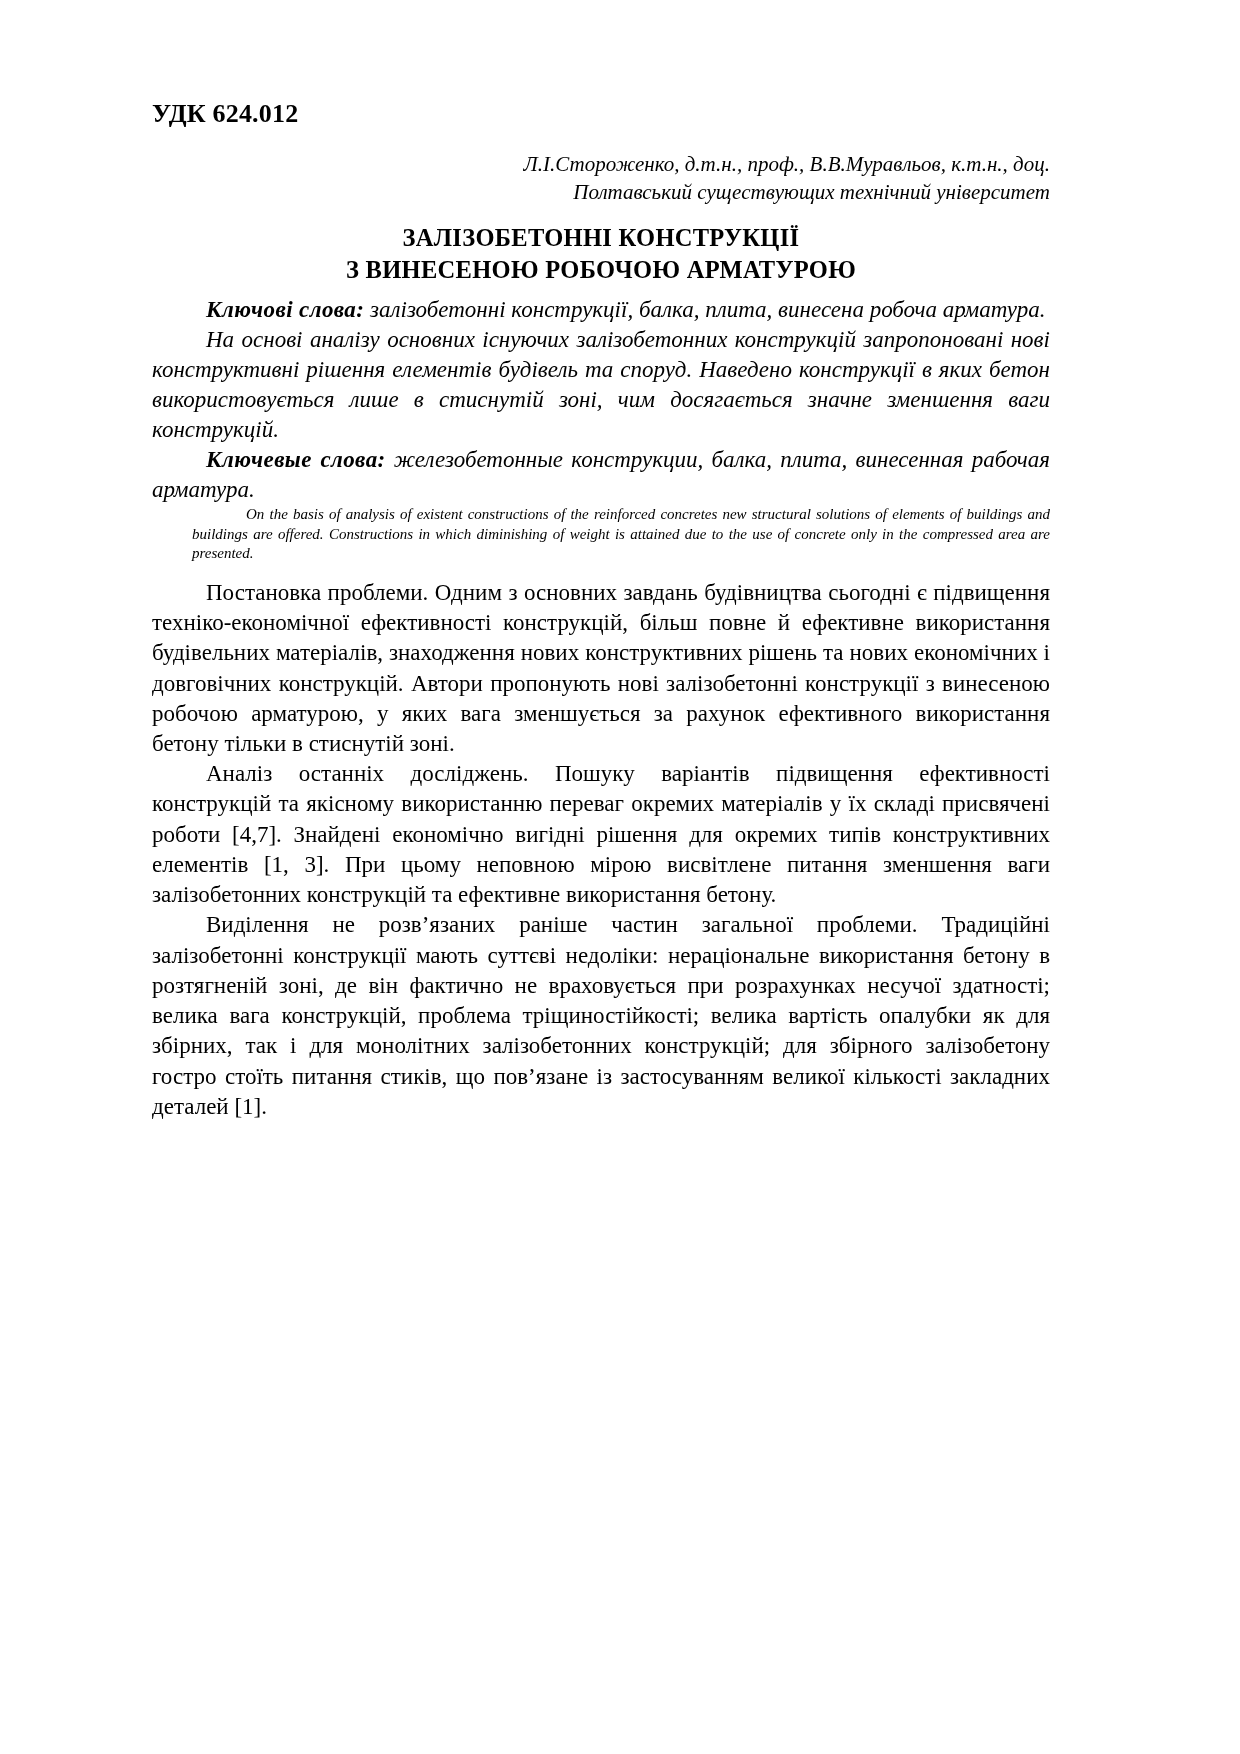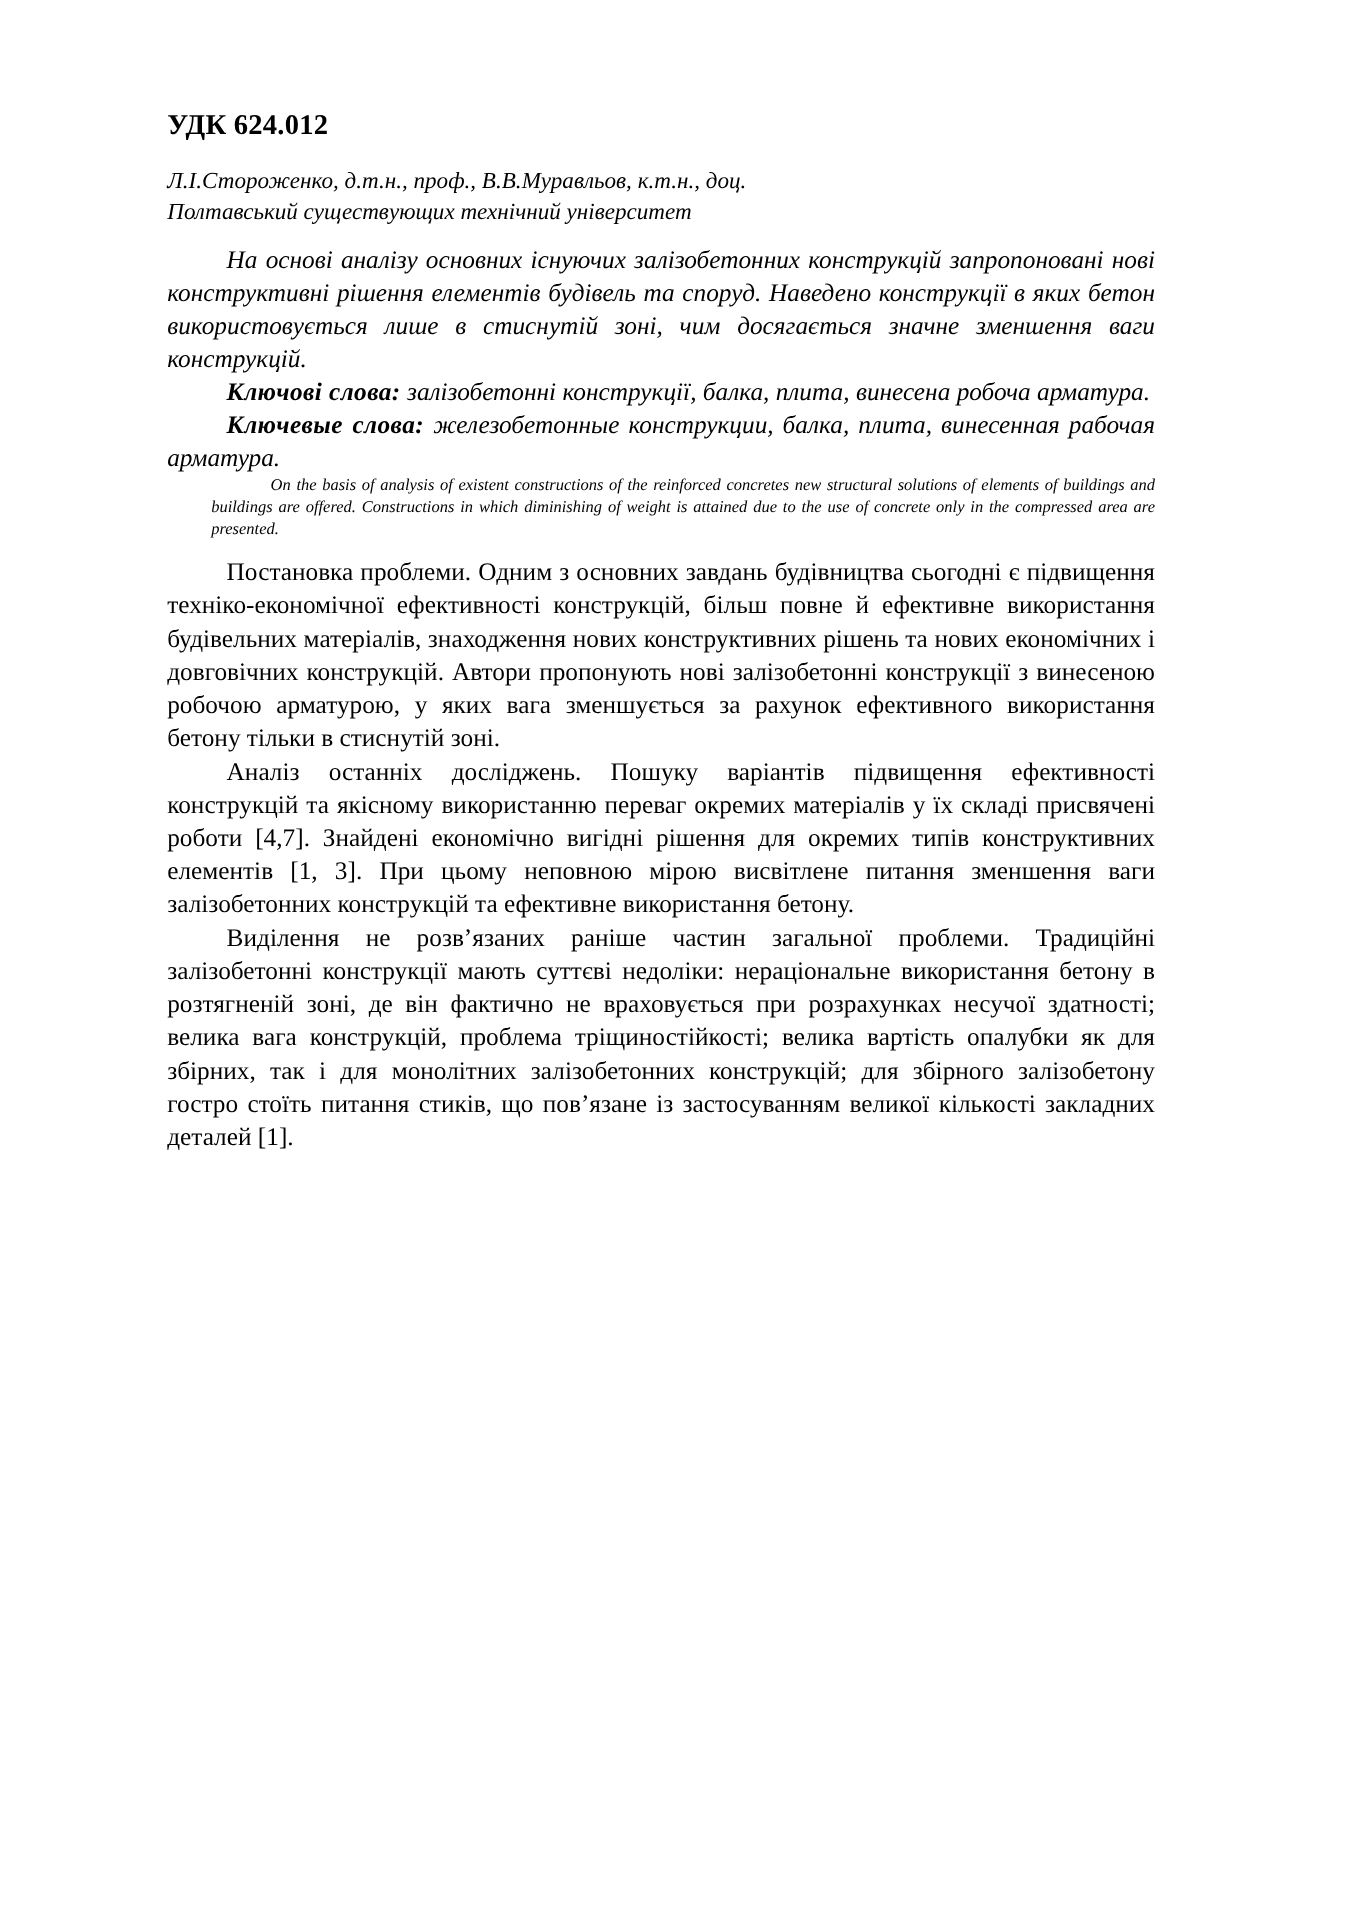--- a/index.html
+++ b/index.html
@@ -28,20 +28,21 @@
   .udk {
     font-weight: bold;
     font-size: 26px;
     line-height: 1.1;
     letter-spacing: 0.2px;
     margin: 0 0 22px 0;
   }
 
   
   .authors {
+    text-align: right;
     font-style: italic;
     font-size: 21px;
     line-height: 1.33;
     margin: 0 0 16px 0;
   }
   .authors .line { display: block; white-space: nowrap; }
 
   
   .title {
     text-align: center;
@@ -93,24 +94,28 @@
 
 <div class="page">
 
   <div class="udk">УДК 624.012</div>
 
   <div class="authors">
     <span class="line">Л.І.Стороженко, д.т.н., проф., В.В.Муравльов, к.т.н., доц.</span>
     <span class="line">Полтавський существующих технічний університет</span>
   </div>
 
+  <div class="title">
+    <span class="line">ЗАЛІЗОБЕТОННІ КОНСТРУКЦІЇ</span>
+    <span class="line">З ВИНЕСЕНОЮ РОБОЧОЮ АРМАТУРОЮ</span>
+  </div>
+
+  <p class="abs"><span class="kw-lead">Ключові слова:</span> <span>залізобетонні конструкції, балка, плита, винесена робоча арматура.</span></p>
 
   <p class="abs">На основі аналізу основних існуючих залізобетонних конструкцій запропоновані нові конструктивні рішення елементів будівель та споруд. Наведено конструкції в яких бетон використовується лише в стиснутій зоні, чим досягається значне зменшення ваги конструкцій.</p>
-
-  <p class="abs"><span class="kw-lead">Ключові слова:</span> <span>залізобетонні конструкції, балка, плита, винесена робоча арматура.</span></p>
 
 
   <p class="abs"><span class="kw-lead">Ключевые слова:</span> <span>железобетонные конструкции, балка, плита, винесенная рабочая арматура.</span></p>
 
   <p class="abs en">On the basis of analysis of existent constructions of the reinforced concretes new structural solutions of elements of buildings and buildings are offered. Constructions in which diminishing of weight is attained due to the use of concrete only in the compressed area are presented.</p>
 
 
   <div class="gap-md"></div>
 
   <p class="body"><span class="run-in">Постановка проблеми.</span> <span>Одним з основних завдань будівництва сьогодні є підвищення техніко-економічної ефективності конструкцій, більш повне й ефективне використання будівельних матеріалів, знаходження нових конструктивних рішень та нових економічних і довговічних конструкцій. Автори пропонують нові залізобетонні конструкції з винесеною робочою арматурою, у яких вага зменшується за рахунок ефективного використання бетону тільки в стиснутій зоні.</span></p>

